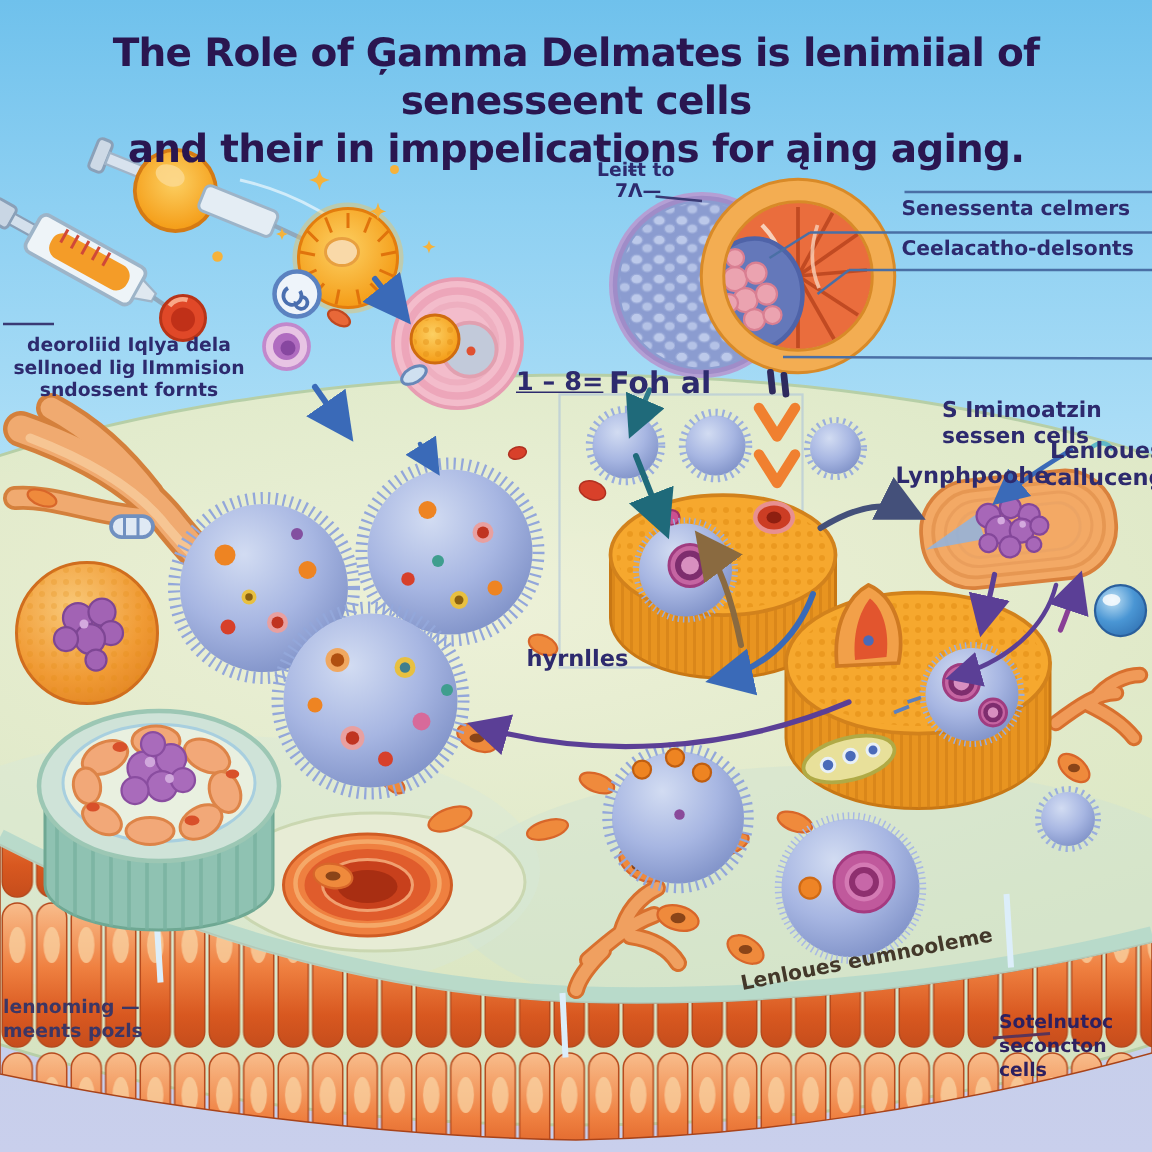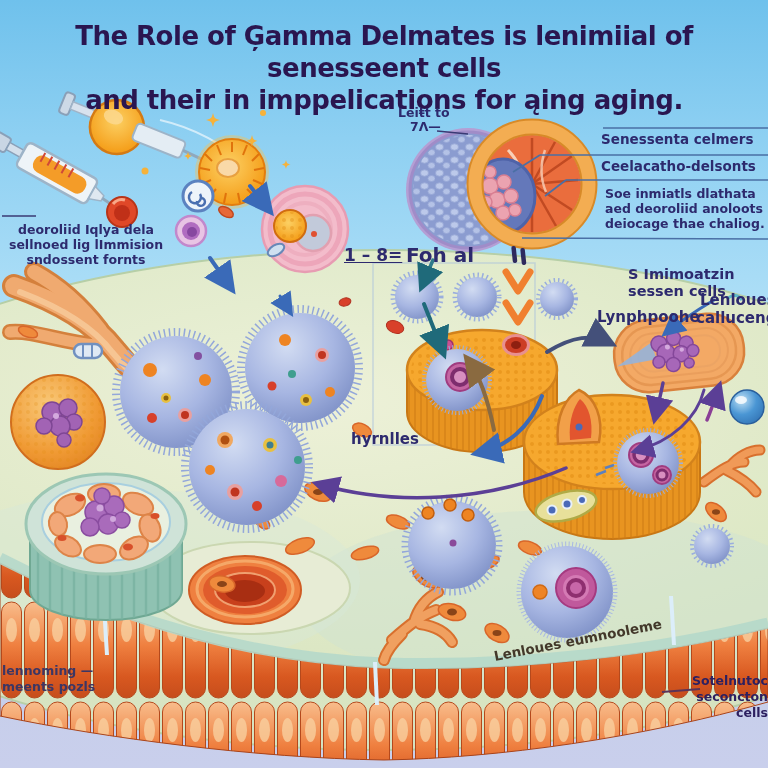--- a/index.html
+++ b/index.html
@@ -19,21 +19,21 @@
   .one8{left:344px;top:245px;font-size:17px;text-decoration:underline;}
   .foh{left:406px;top:243px;font-size:20px;}
   .imim{left:628px;top:266px;font-size:14.5px;line-height:17px;}
   .lynph{left:597px;top:308px;font-size:15px;}
   .sioh{left:700px;top:291px;font-size:15px;line-height:18px;}
   .sioh .l2{margin-left:-4px;display:block;}
   .hyrn{left:351px;top:430px;font-size:15px;}
   .bleft{left:2px;top:663px;font-size:12.5px;line-height:16px;color:#3c3664;}
   .membrane{left:494px;top:648px;width:190px;font-size:13.5px;color:#43382a;
     transform:rotate(-11deg);transform-origin:left center;}
-  .bright{left:666px;top:673px;width:102px;text-align:right;font-size:12.5px;line-height:16px;color:#2d2060;}
+  .bright{left:666px;top:673px;width:102px;text-align:left;font-size:12.5px;line-height:16px;color:#2d2060;}
 </style>
 </head>
 <body>
 
 <div id="stage">
 
 <svg width="768" height="768" viewBox="0 0 768 768">
 <defs>
   <linearGradient id="groundG" x1="0" y1="0" x2="0" y2="1">
     <stop offset="0" stop-color="#c4cbe9" stop-opacity="0"></stop>
@@ -534,25 +534,20 @@
   <div>sndossent fornts</div>
 </div>
 
 <div class="lbl leit">
   <span>Leiŧt to</span>
   <span class="l2">7Λ—</span>
 </div>
 
 <div class="lbl inset1">Senessenta celmers</div>
 <div class="lbl inset2">Ceelacatho-delsonts</div>
-<div class="lbl insetp">
-  <div>Soe inmiatls dlathata</div>
-  <div>aed deoroliid anoloots</div>
-  <div>deiocage thae chaliog.</div>
-</div>
 
 <div class="lbl one8">1 – 8=</div>
 <div class="lbl foh">Foh al</div>
 
 <div class="lbl imim">
   <div>S Imimoatzin</div>
   <div>sessen cells</div>
 </div>
 
 <div class="lbl lynph">Lynphpoohe</div>

